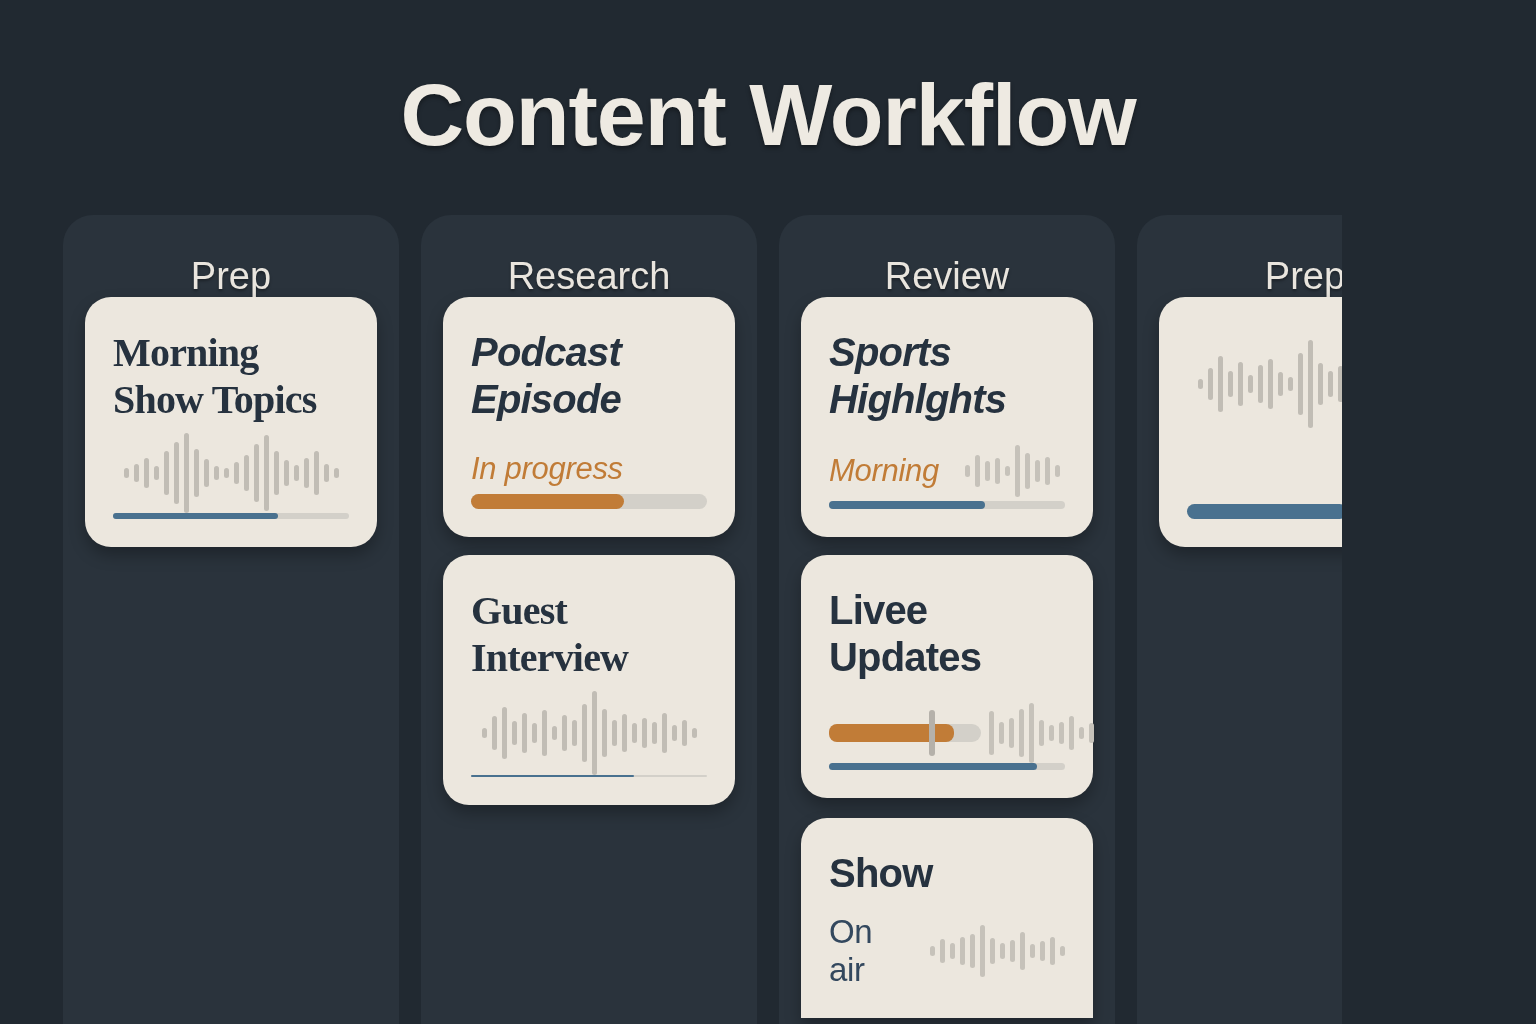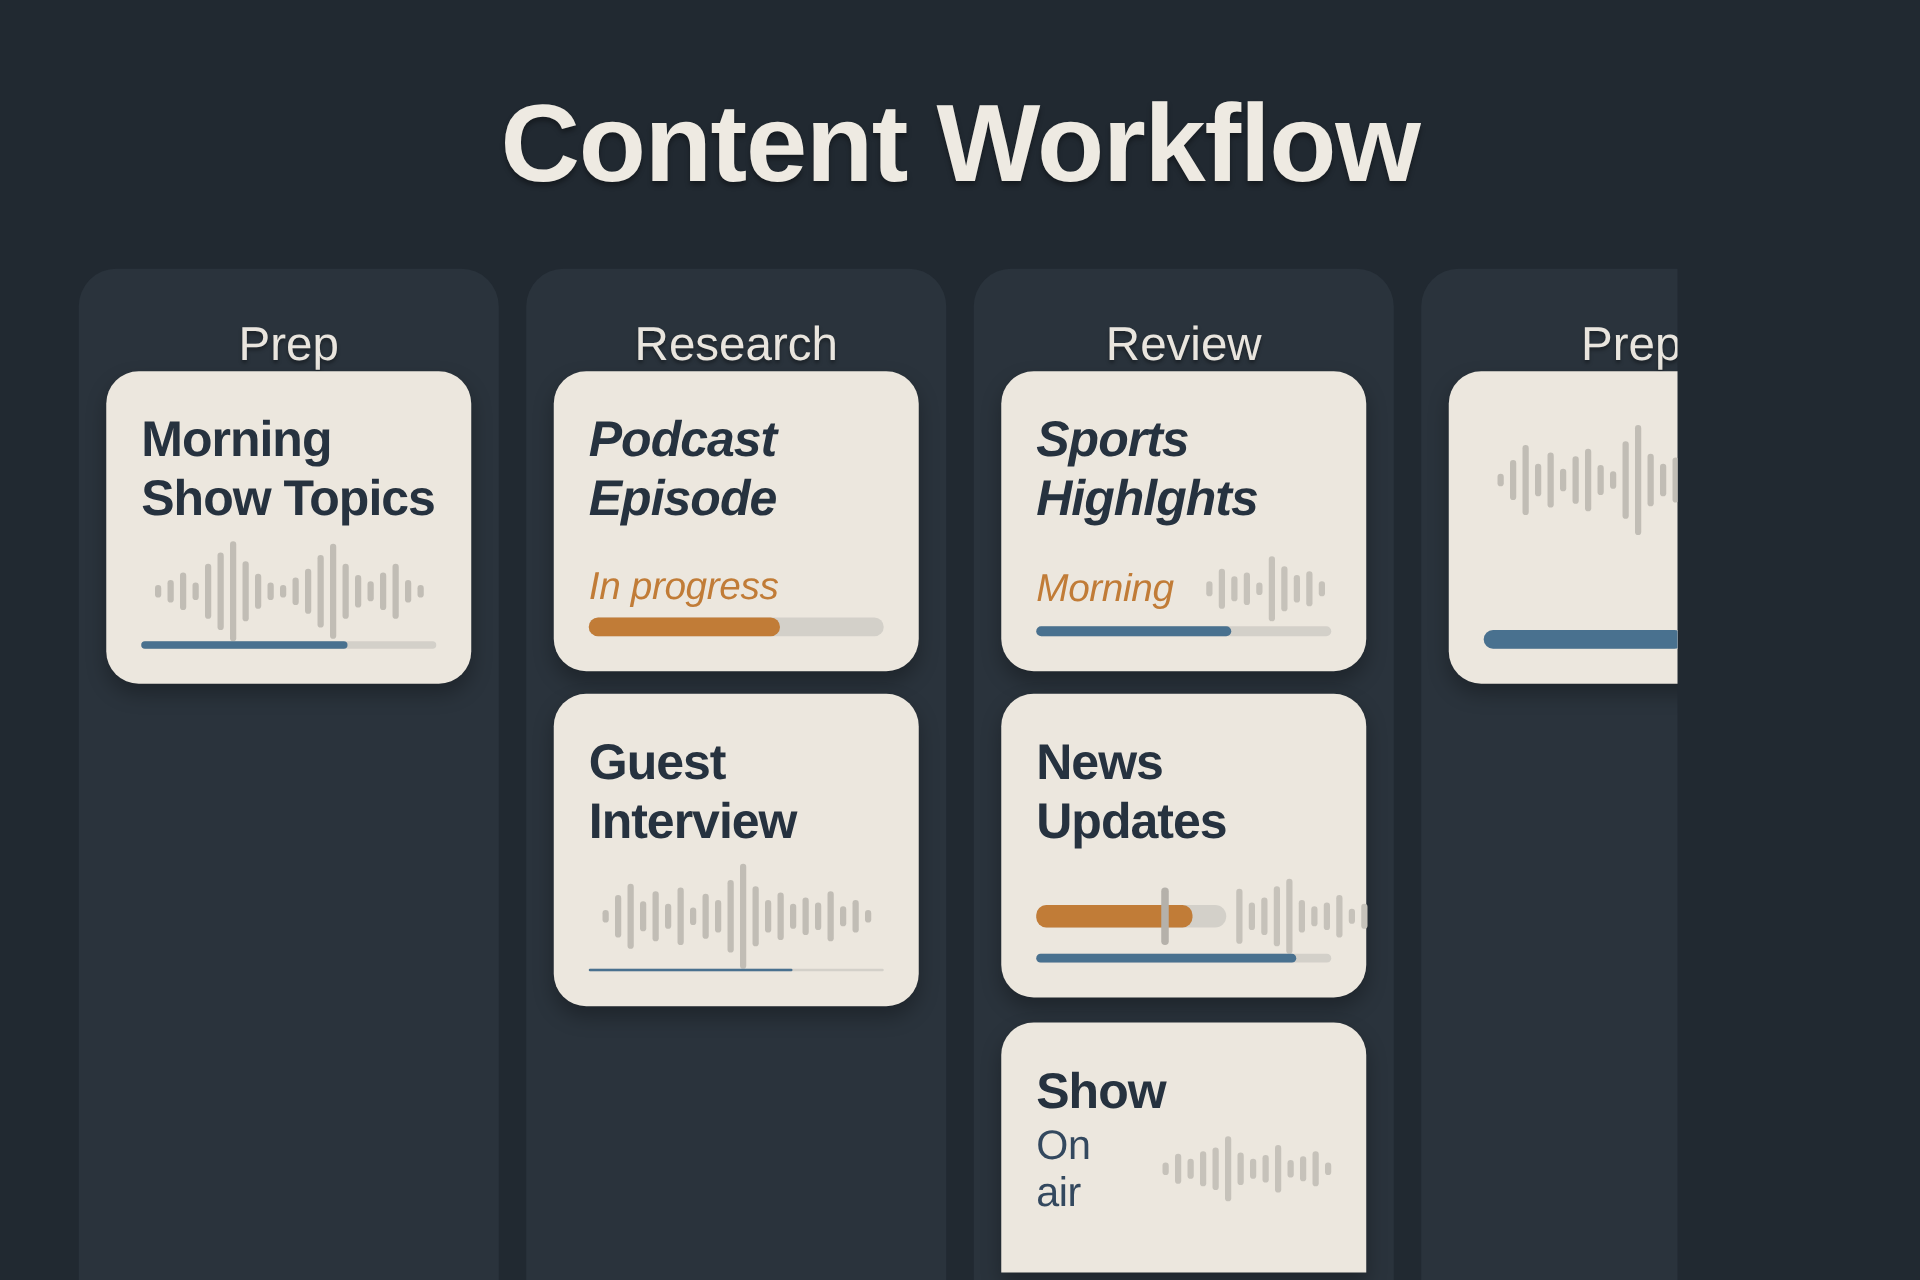--- a/index.html
+++ b/index.html
@@ -36,21 +36,21 @@
   }
 
   
   .card{
     position:relative;margin:0 22px;background:#ece7de;
     border-radius:26px;box-sizing:border-box;
     padding:32px 28px 28px 28px;
     display:flex;flex-direction:column;
     box-shadow:0 8px 16px rgba(0,0,0,0.28);
   }
-  .card.h250{height:250px;}
+  .card.h250{height:250px;font-family:Liberation Serif, serif;}
   .card.h240{height:240px;font-style:italic;}
   .card.h243{height:243px;}
   .card.clip{height:200px;border-bottom-left-radius:0;border-bottom-right-radius:0;}
   .card + .card{margin-top:0;}
   .gap18{margin-bottom:18px;}
   .gap20{margin-bottom:20px;}
   .card-title{
     font-size:40px;line-height:47px;font-weight:700;
     letter-spacing:-0.8px;color:#26323f;max-width:244px;
   }
@@ -199,21 +199,21 @@
             <i style="height: 22px;"></i>
             <i style="height: 28px;"></i>
             <i style="height: 12px;"></i>
           </div>
       </div>
       <div class="track mt-auto">
         <div class="fill blue" style="width: 66%;"></div>
       </div>
     </div>
     <div class="card h243 gap20">
-      <div class="card-title">News Updates</div>
+      <div class="card-title">Livee Updates</div>
       <div class="mid-row" style="margin-top:22px;gap:8px">
         <div class="track short">
           <div class="fill orange" style="width: 82%;"></div>
           <div class="tick"></div>
         </div>
         <div class="wave mini-wave">
             <i style="height: 44px;"></i>
             <i style="height: 22px;"></i>
             <i style="height: 30px;"></i>
             <i style="height: 48px;"></i>
@@ -225,21 +225,21 @@
             <i style="height: 12px;"></i>
             <i style="height: 20px;"></i>
           </div>
       </div>
       <div class="track mt-auto">
         <div class="fill blue" style="width: 88%;"></div>
       </div>
     </div>
     <div class="card clip">
       <div class="card-title">Show</div>
-      <div class="mid-row" style="gap:41px">
+      <div class="mid-row" style="margin-top:16px;gap:41px">
         <div class="status onair">On air</div>
         <div class="wave mini-wave">
             <i style="height: 10px;"></i>
             <i style="height: 24px;"></i>
             <i style="height: 16px;"></i>
             <i style="height: 28px;"></i>
             <i style="height: 34px;"></i>
             <i style="height: 52px;"></i>
             <i style="height: 26px;"></i>
             <i style="height: 16px;"></i>

